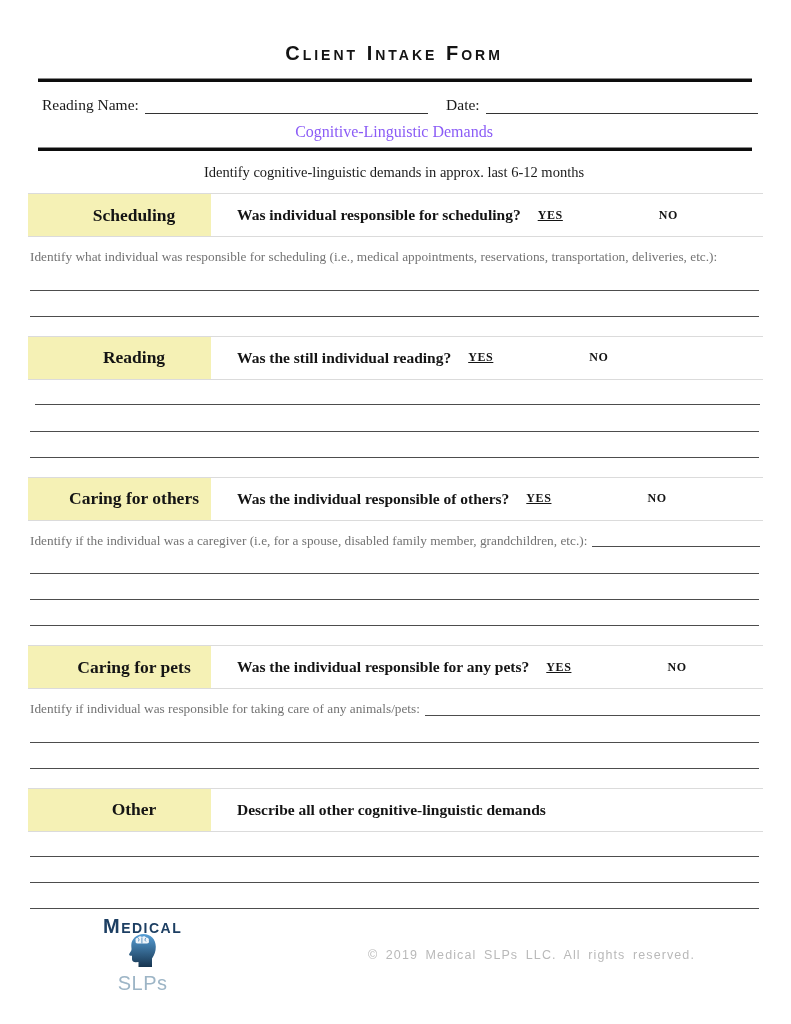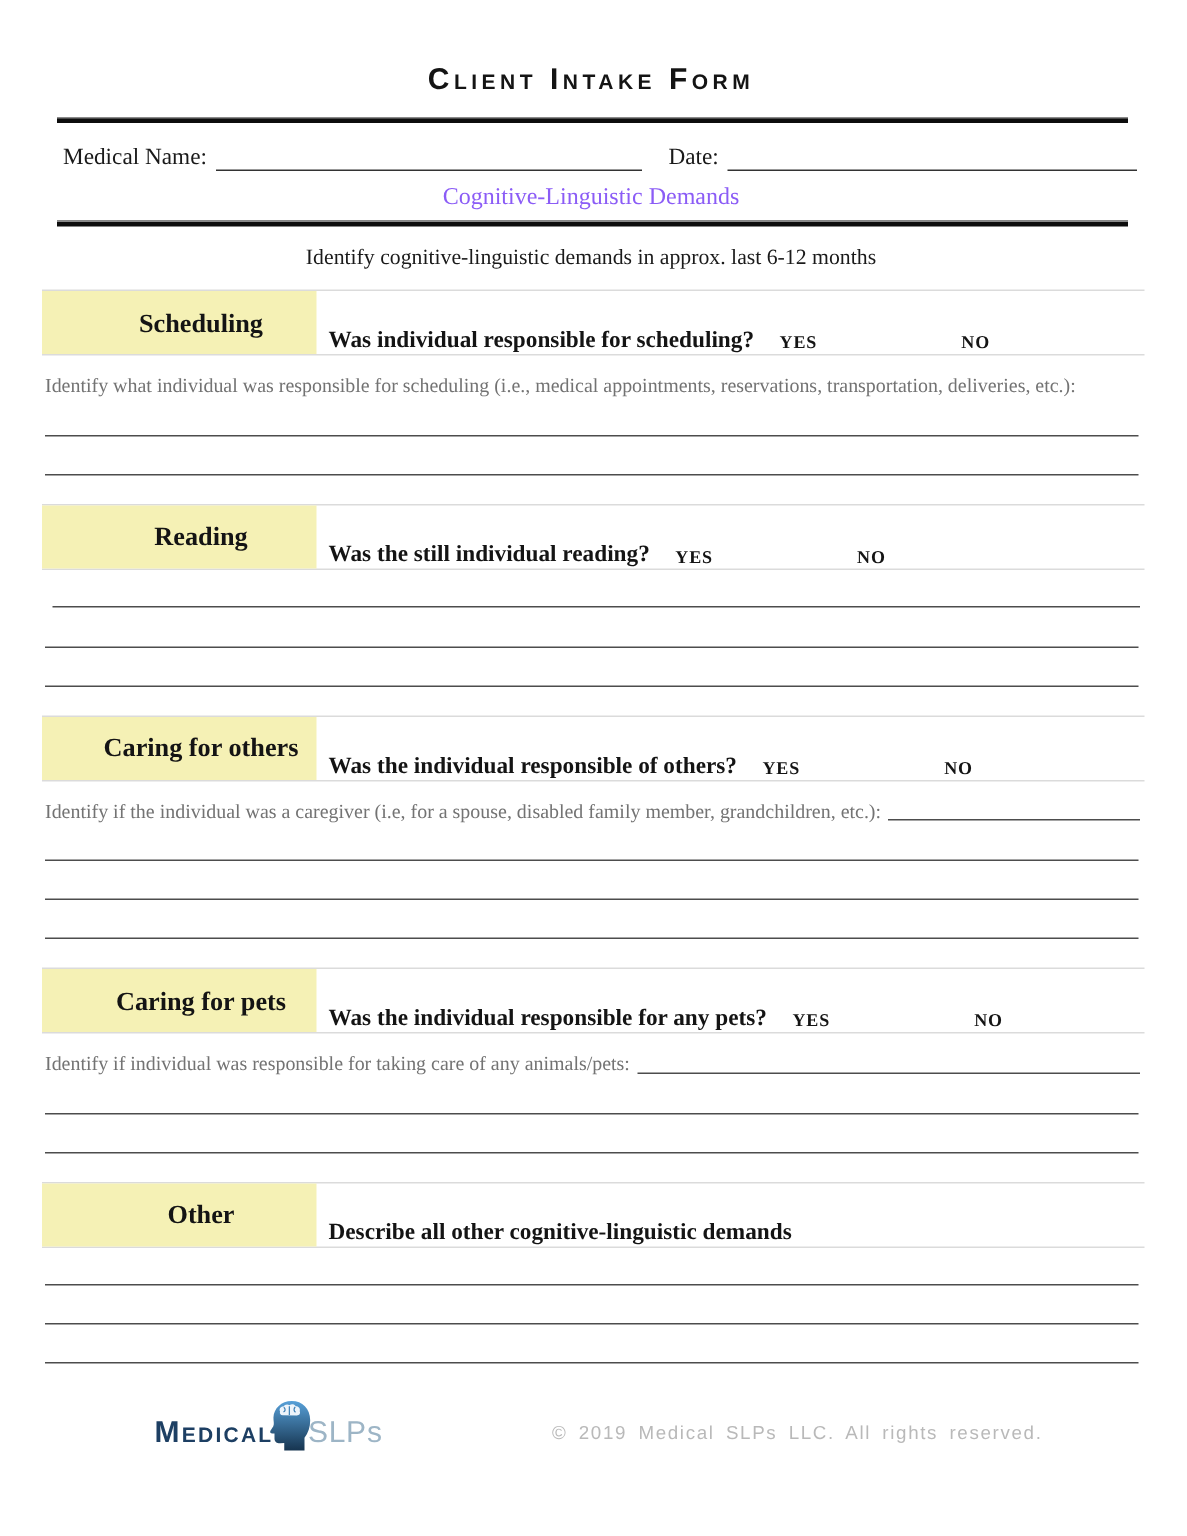--- a/index.html
+++ b/index.html
@@ -68,36 +68,36 @@
   .section-label {
     width: 183px; flex: 0 0 183px;
     background: #f5f1b5;
     display: flex; align-items: center; justify-content: center;
     font-weight: 700;
     font-size: 17.5px;
     color: #141414;
     padding-left: 29px;
   }
   .section-q {
-    display: flex; align-items: flex-end;
-    padding-left: 8px;
+    display: flex; align-items: center;
+    padding-left: 26px;
     flex: 1;
   }
   .question {
     font-weight: 700;
     font-size: 15.5px;
     color: #141414;
   }
   .opt {
     font-weight: 700;
     font-size: 12px;
     letter-spacing: 0.6px;
     color: #141414;
   }
-  .opt.yes { margin-left: 17px; }
+  .opt.yes { margin-left: 17px; text-decoration: underline; }
   .opt.no  { margin-left: 96px; }
   .prompt {
     display: flex; align-items: flex-end;
     margin-top: 12px;
     font-size: 13.3px;
     color: #737373;
     line-height: 1.25;
     margin-left: 2px;
   }
   .prompt-text { white-space: nowrap; }
@@ -117,21 +117,21 @@
 
   
   .footer {
     position: absolute;
     left: 0; right: 0;
     top: 925px;
     height: 60px;
     padding: 0 96px 0 103px;
     display: flex; align-items: center; justify-content: space-between;
   }
-  .logo { display: flex; align-items: center; }
+  .logo { display: flex; align-items: center; flex-direction: column; }
   .logo-medical {
     font-family: "Liberation Sans", "DejaVu Sans", sans-serif;
     font-variant: small-caps;
     font-weight: 600;
     font-size: 20px;
     letter-spacing: 1.5px;
     color: #1d3f63;
   }
   .logo-head { margin: -6px -3px 0 -4px; position: relative; z-index: 2; }
   .logo-slps {
@@ -154,21 +154,21 @@
 </head>
 <body>
 
 <div class="page">
 
   <div class="doc-title">Client Intake Form</div>
 
   <div class="thick-rule"></div>
 
   <div class="name-date-row">
-    <span class="field-label">Medical Name:</span>
+    <span class="field-label">Reading Name:</span>
     <span class="write-rule name-rule"></span>
     <span class="field-label date">Date:</span>
     <span class="write-rule date-rule"></span>
   </div>
 
   <div class="doc-subtitle">Cognitive-Linguistic Demands</div>
 
   <div class="thick-rule second"></div>
 
   <div class="doc-intro">Identify cognitive-linguistic demands in approx. last 6-12 months</div>

